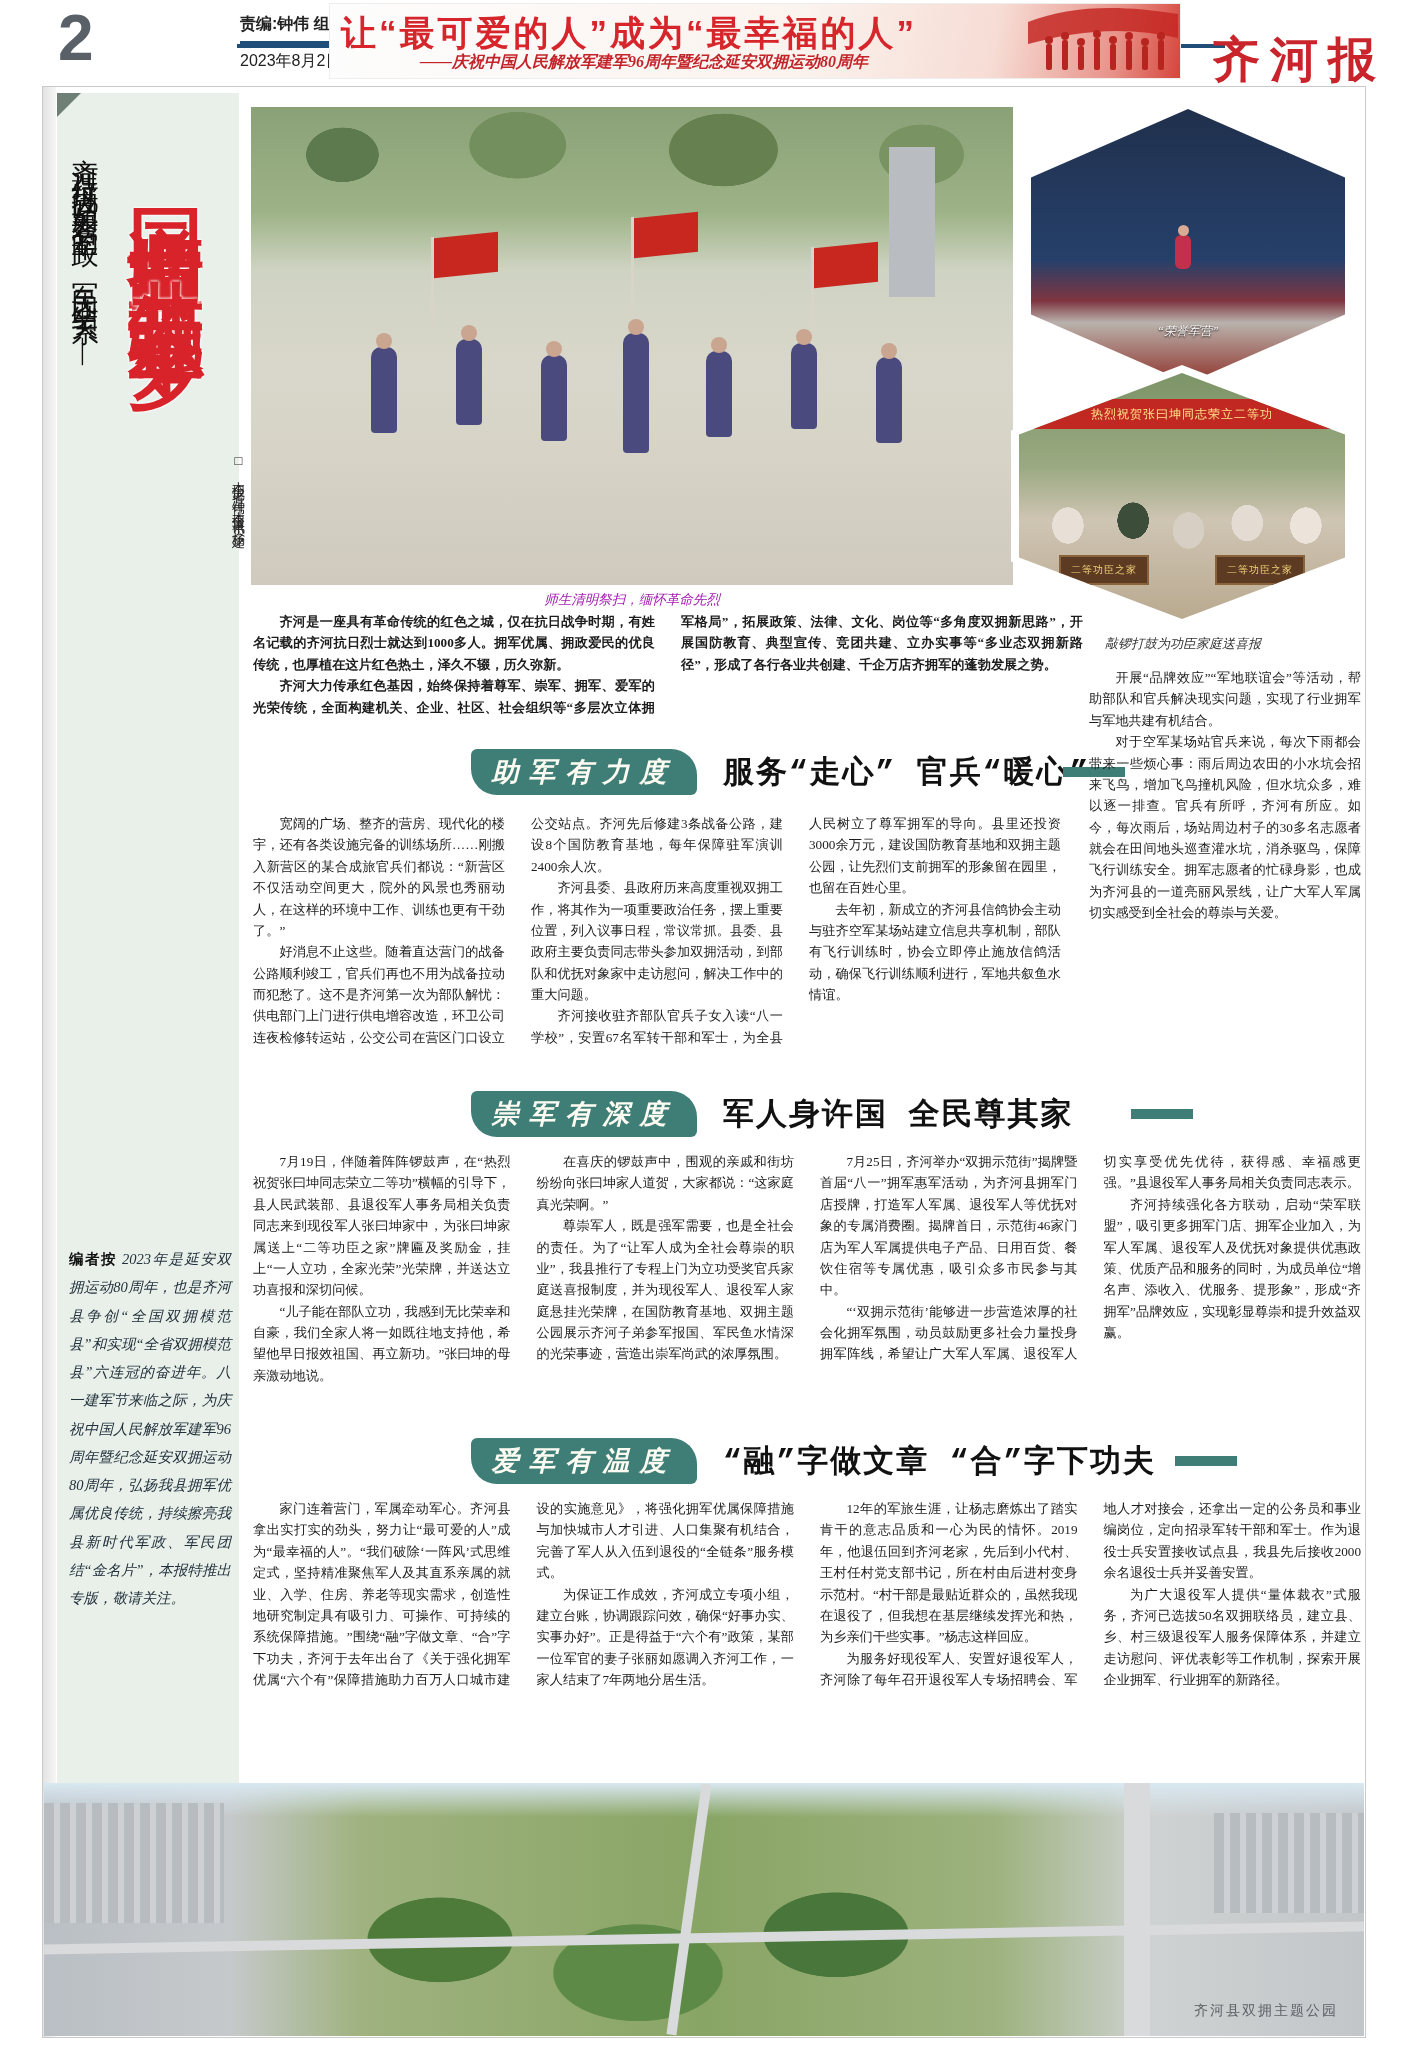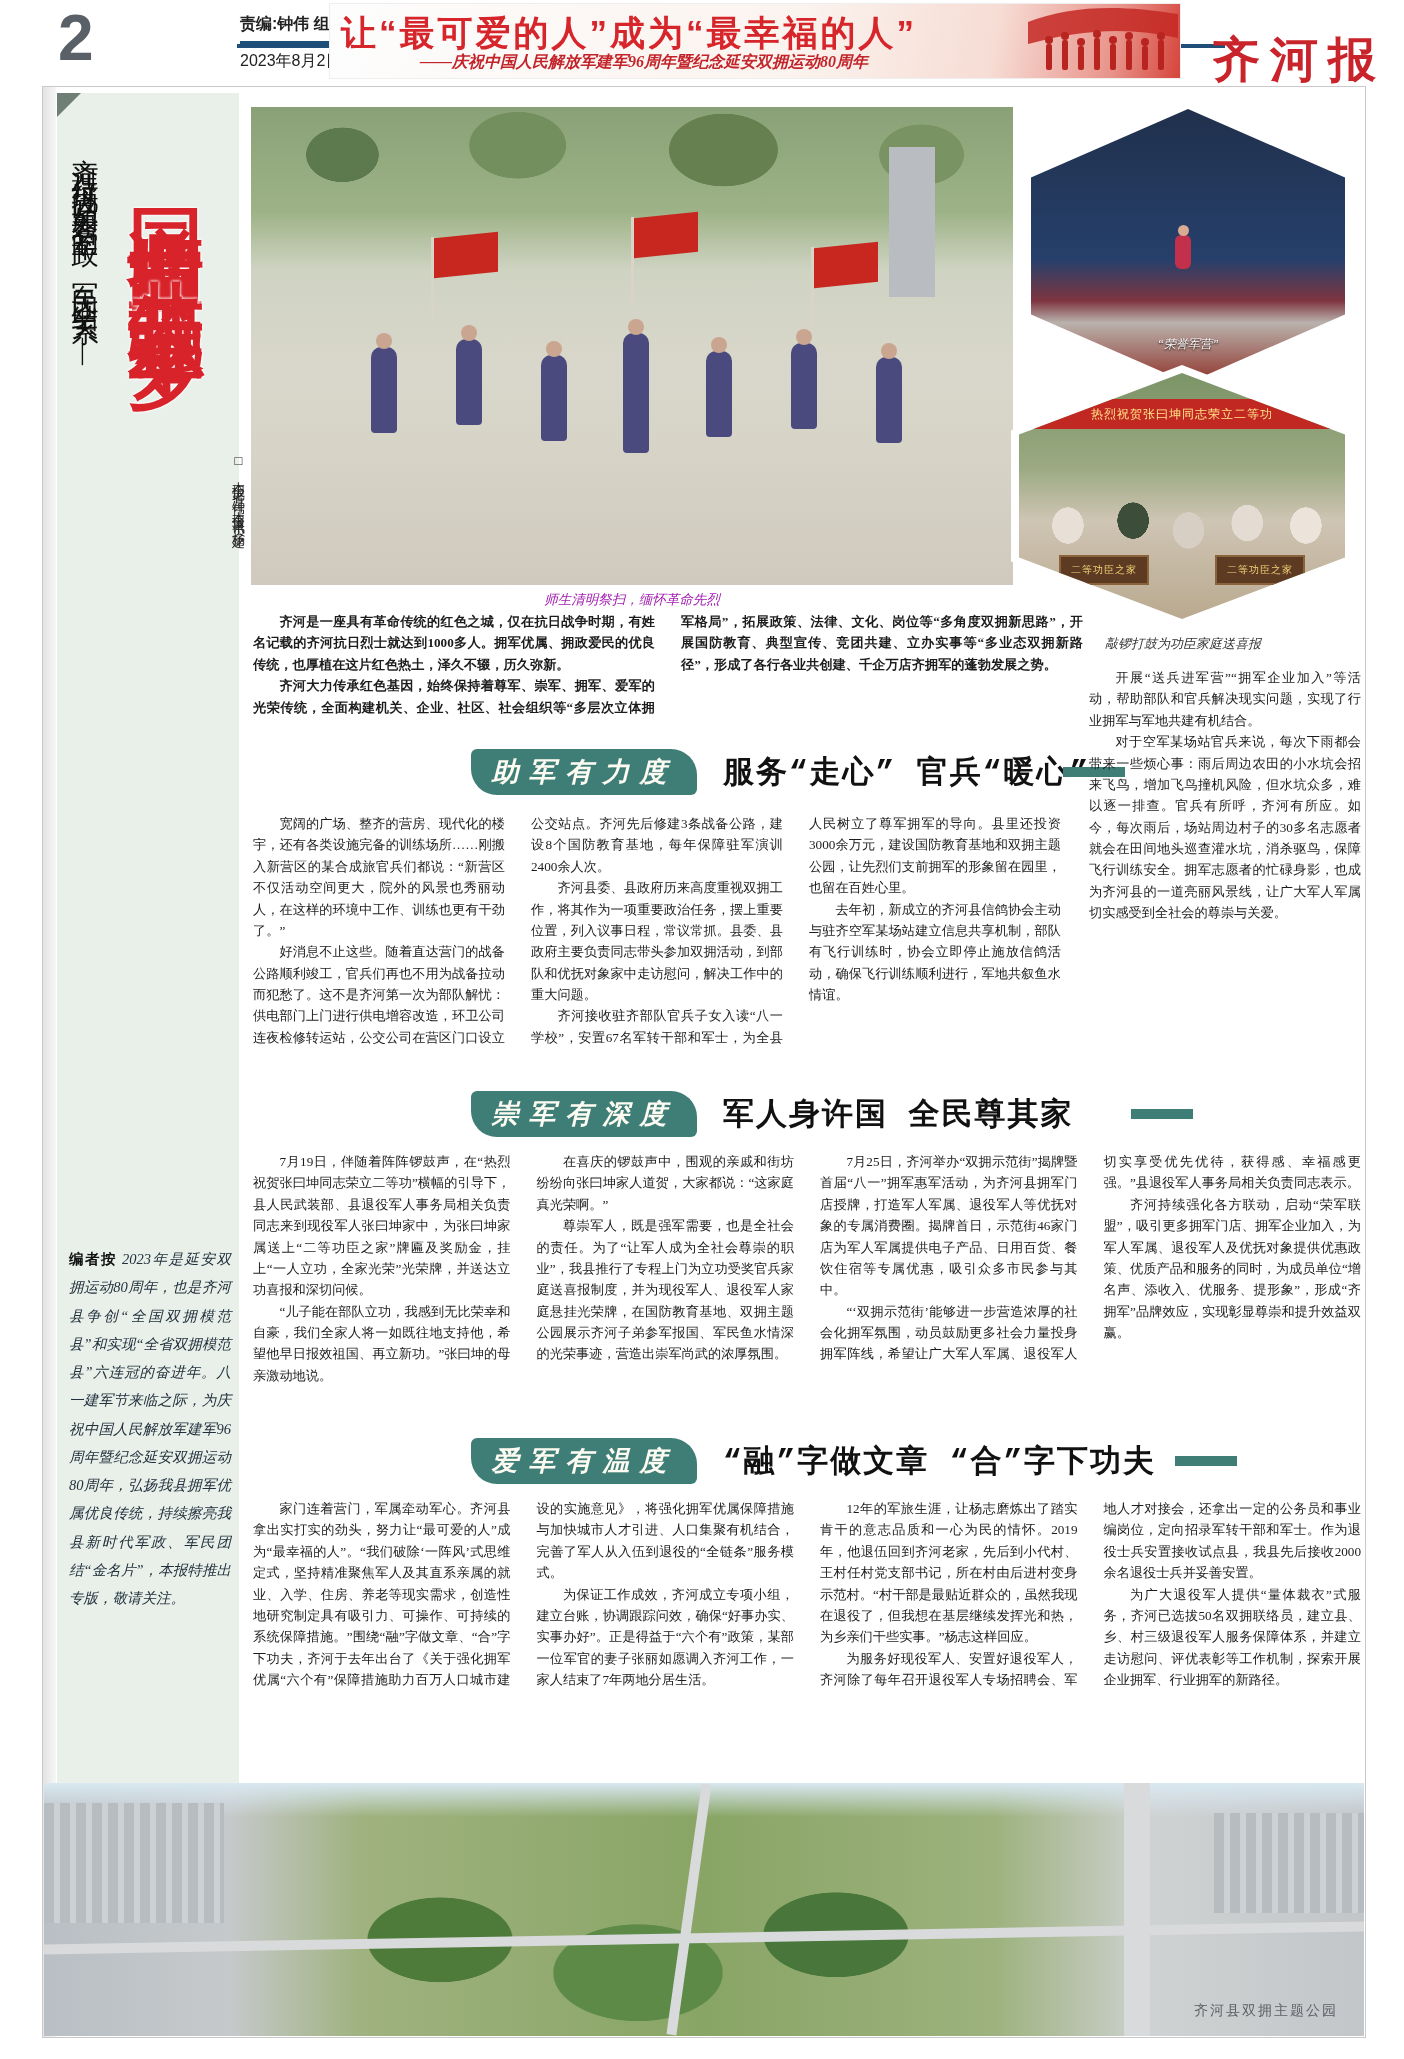--- a/index.html
+++ b/index.html
@@ -55,21 +55,21 @@
   .flag{position:absolute;width:64px;height:40px;background:#c8271f;transform:skewY(-6deg);}
   .pole{position:absolute;width:3px;height:90px;background:#d8d4c8;}
   .photo-caption{position:absolute;left:208px;top:504px;width:762px;text-align:center;
                  font-size:13.5px;font-style:italic;color:#a21caf;}
   .hexwrap{position:absolute;}
   .hex{width:100%;height:100%;clip-path:polygon(50% 0%,100% 25%,100% 75%,50% 100%,0% 75%,0% 25%);
        background:#ffffff;padding:0;}
   .hex-in{position:absolute;left:8px;top:8px;right:8px;bottom:8px;
           clip-path:polygon(50% 0%,100% 25%,100% 75%,50% 100%,0% 75%,0% 25%);overflow:hidden;}
   .hex1-in{background:linear-gradient(#20304c 0%,#26406b 55%,#7e3540 70%,#b9b2ac 78%,#8f342c 100%);}
-  .hex1-label{position:absolute;left:0;right:0;bottom:30px;text-align:center;color:#fff;
+  .hex1-label{position:absolute;left:0;right:0;bottom:43px;text-align:center;color:#fff;
               font-size:12px;font-style:italic;text-shadow:0 1px 2px #000;}
   .speaker{position:absolute;left:46%;top:46%;width:16px;height:34px;background:#c2304c;border-radius:6px;}
   .speaker:before{content:"";position:absolute;left:3px;top:-10px;width:11px;height:11px;border-radius:50%;background:#d9ab93;}
   .hex2-in{background:
         radial-gradient(26px 30px at 15% 62%,#e8e0d6 0 60%,transparent 61%),
         radial-gradient(26px 30px at 35% 60%,#3c4d3a 0 60%,transparent 61%),
         radial-gradient(26px 30px at 52% 64%,#d8cfc4 0 60%,transparent 61%),
         radial-gradient(26px 30px at 70% 61%,#e4dcd2 0 60%,transparent 61%),
         radial-gradient(26px 30px at 88% 62%,#ece4da 0 60%,transparent 61%),
         linear-gradient(#7c9467 0%,#9aa981 38%,#cfc5b4 60%,#b9a98f 100%);}
@@ -208,21 +208,21 @@
       <div class="sec-bar" style="left:592px;"></div>
     </div>
     <div class="body cols3" style="left:210px;top:726px;width:808px;height:266px;">
         <p>宽阔的广场、整齐的营房、现代化的楼宇，还有各类设施完备的训练场所……刚搬入新营区的某合成旅官兵们都说：“新营区不仅活动空间更大，院外的风景也秀丽动人，在这样的环境中工作、训练也更有干劲了。”</p>
         <p>好消息不止这些。随着直达营门的战备公路顺利竣工，官兵们再也不用为战备拉动而犯愁了。这不是齐河第一次为部队解忧：供电部门上门进行供电增容改造，环卫公司连夜检修转运站，公交公司在营区门口设立公交站点。齐河先后修建3条战备公路，建设8个国防教育基地，每年保障驻军演训2400余人次。</p>
         <p>齐河县委、县政府历来高度重视双拥工作，将其作为一项重要政治任务，摆上重要位置，列入议事日程，常议常抓。县委、县政府主要负责同志带头参加双拥活动，到部队和优抚对象家中走访慰问，解决工作中的重大问题。</p>
         <p>齐河接收驻齐部队官兵子女入读“八一学校”，安置67名军转干部和军士，为全县人民树立了尊军拥军的导向。县里还投资3000余万元，建设国防教育基地和双拥主题公园，让先烈们支前拥军的形象留在园里，也留在百姓心里。</p>
         <p>去年初，新成立的齐河县信鸽协会主动与驻齐空军某场站建立信息共享机制，部队有飞行训练时，协会立即停止施放信鸽活动，确保飞行训练顺利进行，军地共叙鱼水情谊。</p>
       </div>
     <div class="sidecol" style="left:1046px;top:580px;width:272px;height:412px;">
-        <p>开展“送兵进军营”“拥军企业加入”等活动，帮助部队和官兵解决现实问题，实现了行业拥军与军地共建有机结合。</p>
+        <p>开展“品牌效应”“军地联谊会”等活动，帮助部队和官兵解决现实问题，实现了行业拥军与军地共建有机结合。</p>
         <p>对于空军某场站官兵来说，每次下雨都会带来一些烦心事：雨后周边农田的小水坑会招来飞鸟，增加飞鸟撞机风险，但水坑众多，难以逐一排查。官兵有所呼，齐河有所应。如今，每次雨后，场站周边村子的30多名志愿者就会在田间地头巡查灌水坑，消杀驱鸟，保障飞行训练安全。拥军志愿者的忙碌身影，也成为齐河县的一道亮丽风景线，让广大军人军属切实感受到全社会的尊崇与关爱。</p>
       </div>
 
     <div class="sec-head" style="top:1004px;">
       <div class="badge">崇军有深度</div>
       <div class="sec-title">军人身许国 全民尊其家</div>
       <div class="sec-bar" style="left:660px;"></div>
     </div>
     <div class="body cols4" style="left:210px;top:1064px;width:1108px;height:275px;">
         <p>7月19日，伴随着阵阵锣鼓声，在“热烈祝贺张曰坤同志荣立二等功”横幅的引导下，县人民武装部、县退役军人事务局相关负责同志来到现役军人张曰坤家中，为张曰坤家属送上“二等功臣之家”牌匾及奖励金，挂上“一人立功，全家光荣”光荣牌，并送达立功喜报和深切问候。</p>

